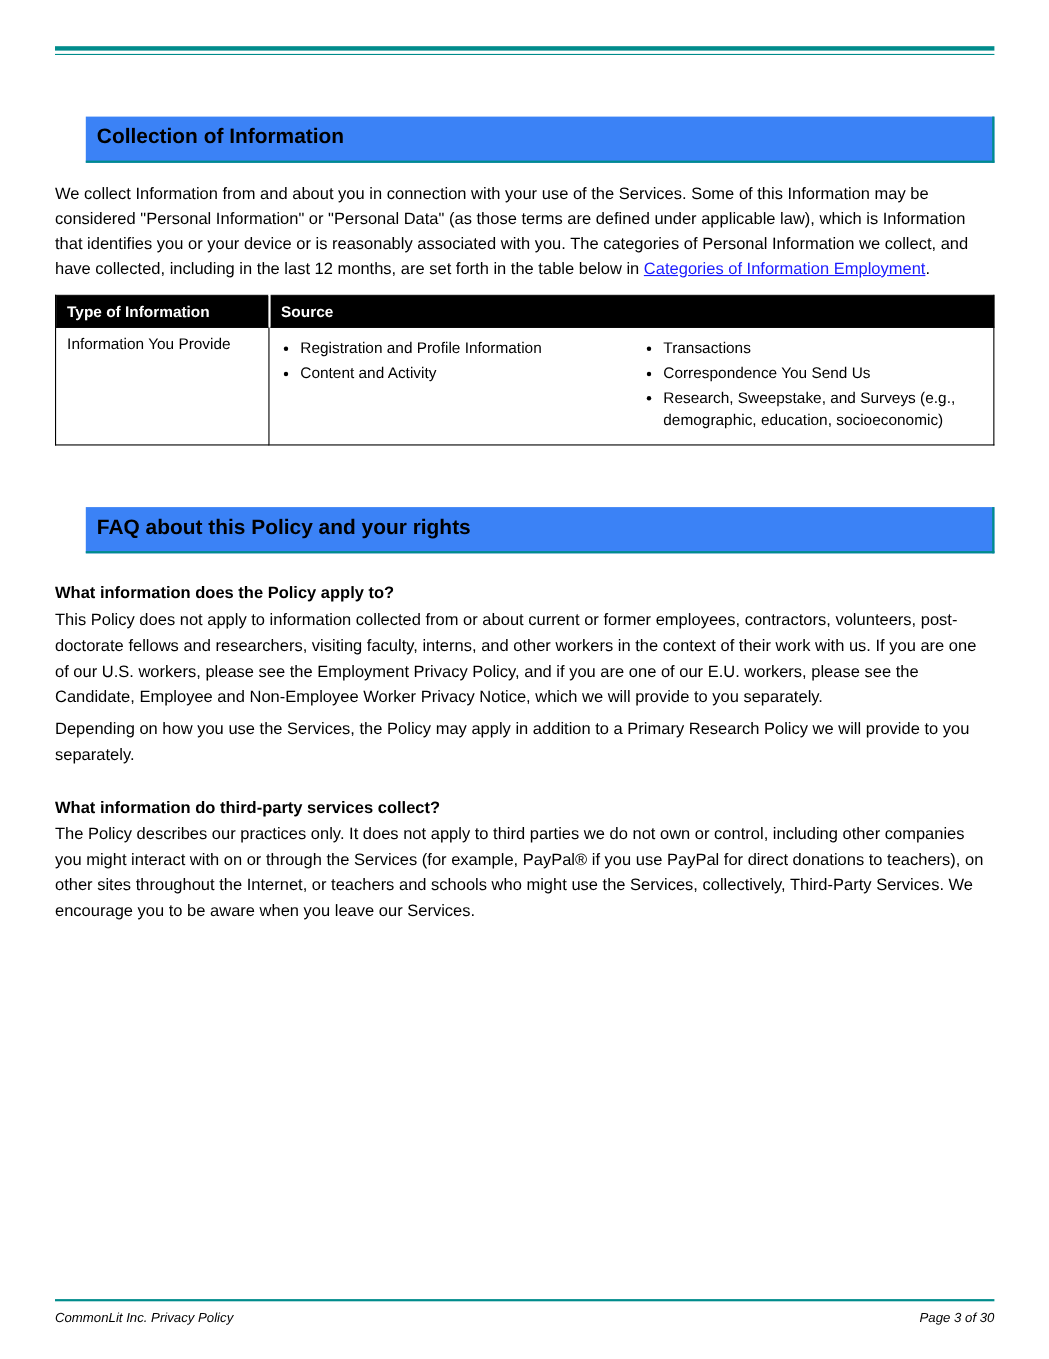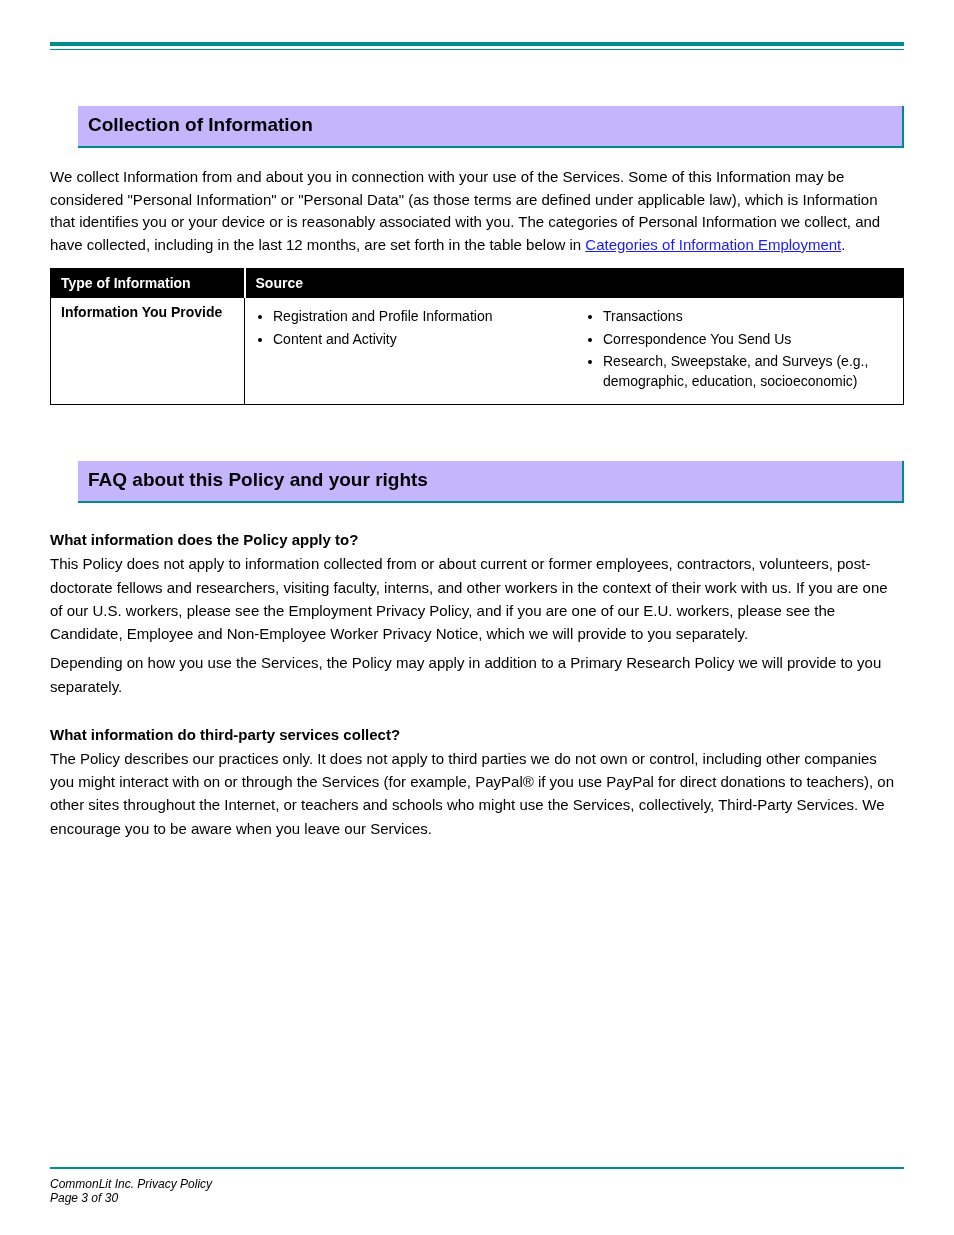--- a/index.html
+++ b/index.html
@@ -15,21 +15,21 @@
   .top-rule {
     border-top: 4px solid #008c8c;
     border-bottom: 1px solid #008c8c;
     height: 8px;
     margin: 42px 50px 0 50px;
   }
   .content {
     padding: 0 50px;
   }
   .section-box {
-    background: #c4b5fd;
+    background: #3b82f6;
     border-right: 2px solid #008c8c;
     border-bottom: 2px solid #008c8c;
     padding: 8px 10px 10px 10px;
     margin: 56px 0 18px 28px;
     font-weight: bold;
     font-size: 19px;
     color: #000;
   }
   .body-text {
     font-size: 15px;
@@ -55,21 +55,21 @@
     font-weight: bold;
     border: 1px solid #000;
   }
   table.data th.first { border-right: 2px solid #fff; }
   table.data td {
     border: 1px solid #000;
     vertical-align: top;
     padding: 6px 10px 10px 10px;
   }
   table.data td.cat {
-    font-weight: bold;
+    font-weight: normal;
     width: 194px;
   }
   ul.dot {
     list-style: disc;
     margin-left: 18px;
     padding-left: 0;
   }
   ul.dot li {
     margin: 3px 0;
     line-height: 1.4;
@@ -97,21 +97,20 @@
     bottom: 30px;
     left: 50px;
     right: 50px;
     border-top: 2px solid #008c8c;
     padding-top: 8px;
     display: flex;
     justify-content: space-between;
     font-size: 12px;
     font-style: italic;
     color: #000;
-    flex-direction: column;
   }
 </style>
 </head>
 <body>
 
 <div class="top-rule"></div>
 
 <div class="content">
 
   <div class="section-box">Collection of Information</div>

